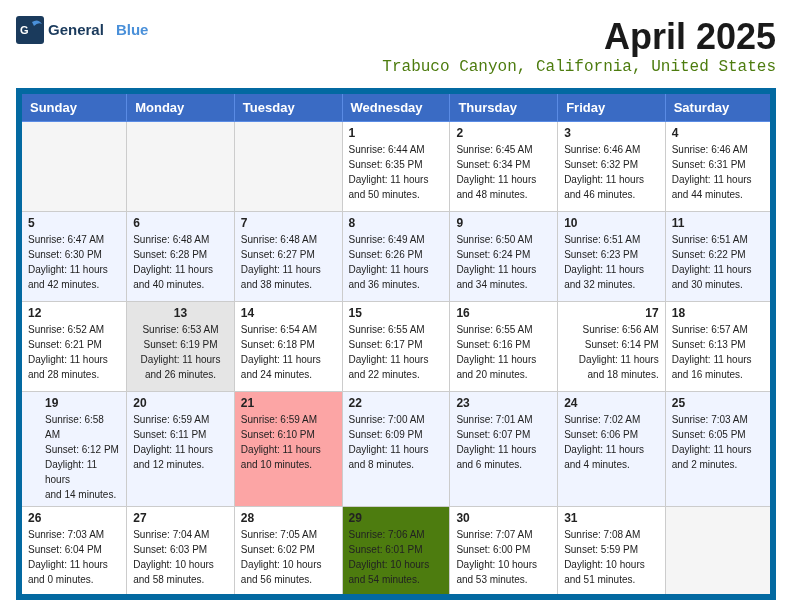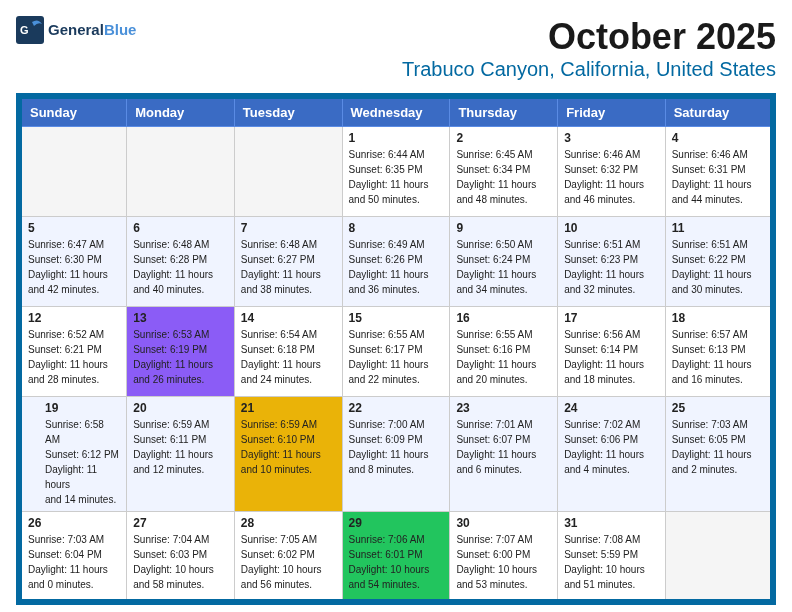--- a/index.html
+++ b/index.html
@@ -28,22 +28,23 @@
     }
     .title-section {
       text-align: right;
     }
     .month-title {
       font-size: 36px;
       font-weight: bold;
       color: #1a1a1a;
     }
     .subtitle {
-      font-size: 20px;
-      color: #0369a1;
+      font-size: 16px;
+      color: #4d7c0f;
+      font-family: Liberation Mono, monospace;
     }
     .calendar {
       width: 100%;
       border-collapse: collapse;
       border: 6px solid #0369a1;
     }
     .calendar th {
       background-color: #3a6bc4;
       color: #fff;
       font-size: 13px;
@@ -87,26 +88,26 @@
 
 <div class="header">
   <div class="logo-wrapper">
     <svg width="28" height="28" viewBox="0 0 28 28">
       <rect x="0" y="0" width="28" height="28" fill="#1a3a5c" rx="3"></rect>
       <text x="4" y="18" font-size="11" font-weight="bold" fill="white" font-family="Arial">G</text>
       <path d="M16 6 Q22 2 26 8 Q22 6 18 10 Z" fill="#4a90d9"></path>
     </svg>
     <div class="logo">
       <div style="font-size:15px;font-weight:bold;color:#1a3a5c;line-height:1.1;">
-        <span style="color:#1a3a5c;">General</span><span style="color:#4a90d9;">Blue</span>
+        <span style="color:#1a3a5c;">General</span><span style="color:#4a90d9;padding-left:12px;">Blue</span>
       </div>
     </div>
   </div>
   <div class="title-section">
-    <div class="month-title">October 2025</div>
+    <div class="month-title">April 2025</div>
     <div class="subtitle">Trabuco Canyon, California, United States</div>
   </div>
 </div>
 
 <table class="calendar">
   <thead>
     <tr>
     <th>Sunday</th>
         <th>Monday</th>
         <th>Tuesday</th>
@@ -166,55 +167,55 @@
         <td style="background: rgb(240, 244, 255);">
           <div class="day-number">11</div>
           <div class="day-info">Sunrise: 6:51 AM<br>Sunset: 6:22 PM<br>Daylight: 11 hours<br>and 30 minutes.</div>
         </td>
       </tr>
       <tr>
         <td style="background: rgb(255, 255, 255);">
           <div class="day-number">12</div>
           <div class="day-info">Sunrise: 6:52 AM<br>Sunset: 6:21 PM<br>Daylight: 11 hours<br>and 28 minutes.</div>
         </td>
-        <td style="background: #8b5cf6;">
+        <td style="background: #e5e5e5; text-align: center;">
           <div class="day-number">13</div>
           <div class="day-info">Sunrise: 6:53 AM<br>Sunset: 6:19 PM<br>Daylight: 11 hours<br>and 26 minutes.</div>
         </td>
         <td style="background: rgb(255, 255, 255);">
           <div class="day-number">14</div>
           <div class="day-info">Sunrise: 6:54 AM<br>Sunset: 6:18 PM<br>Daylight: 11 hours<br>and 24 minutes.</div>
         </td>
         <td style="background: rgb(255, 255, 255);">
           <div class="day-number">15</div>
           <div class="day-info">Sunrise: 6:55 AM<br>Sunset: 6:17 PM<br>Daylight: 11 hours<br>and 22 minutes.</div>
         </td>
         <td style="background: rgb(255, 255, 255); margin-top: 28px;">
           <div class="day-number">16</div>
           <div class="day-info">Sunrise: 6:55 AM<br>Sunset: 6:16 PM<br>Daylight: 11 hours<br>and 20 minutes.</div>
         </td>
-        <td style="background: rgb(255, 255, 255);">
+        <td style="background: rgb(255, 255, 255); text-align: right;">
           <div class="day-number">17</div>
           <div class="day-info">Sunrise: 6:56 AM<br>Sunset: 6:14 PM<br>Daylight: 11 hours<br>and 18 minutes.</div>
         </td>
         <td style="background: rgb(255, 255, 255);">
           <div class="day-number">18</div>
           <div class="day-info">Sunrise: 6:57 AM<br>Sunset: 6:13 PM<br>Daylight: 11 hours<br>and 16 minutes.</div>
         </td>
       </tr>
       <tr>
         <td style="background: rgb(240, 244, 255); padding-left: 23px;">
           <div class="day-number">19</div>
           <div class="day-info">Sunrise: 6:58 AM<br>Sunset: 6:12 PM<br>Daylight: 11 hours<br>and 14 minutes.</div>
         </td>
         <td style="background: rgb(240, 244, 255);">
           <div class="day-number">20</div>
           <div class="day-info">Sunrise: 6:59 AM<br>Sunset: 6:11 PM<br>Daylight: 11 hours<br>and 12 minutes.</div>
         </td>
-        <td style="background: #eab308;">
+        <td style="background: #fca5a5;">
           <div class="day-number">21</div>
           <div class="day-info">Sunrise: 6:59 AM<br>Sunset: 6:10 PM<br>Daylight: 11 hours<br>and 10 minutes.</div>
         </td>
         <td style="background: rgb(240, 244, 255); margin-left: 20px;">
           <div class="day-number">22</div>
           <div class="day-info">Sunrise: 7:00 AM<br>Sunset: 6:09 PM<br>Daylight: 11 hours<br>and 8 minutes.</div>
         </td>
         <td style="background: rgb(240, 244, 255);">
           <div class="day-number">23</div>
           <div class="day-info">Sunrise: 7:01 AM<br>Sunset: 6:07 PM<br>Daylight: 11 hours<br>and 6 minutes.</div>
@@ -234,21 +235,21 @@
           <div class="day-info">Sunrise: 7:03 AM<br>Sunset: 6:04 PM<br>Daylight: 11 hours<br>and 0 minutes.</div>
         </td>
         <td style="background: rgb(255, 255, 255);">
           <div class="day-number">27</div>
           <div class="day-info">Sunrise: 7:04 AM<br>Sunset: 6:03 PM<br>Daylight: 10 hours<br>and 58 minutes.</div>
         </td>
         <td style="background: rgb(255, 255, 255);">
           <div class="day-number">28</div>
           <div class="day-info">Sunrise: 7:05 AM<br>Sunset: 6:02 PM<br>Daylight: 10 hours<br>and 56 minutes.</div>
         </td>
-        <td style="background: #22c55e;">
+        <td style="background: #4d7c0f;">
           <div class="day-number">29</div>
           <div class="day-info">Sunrise: 7:06 AM<br>Sunset: 6:01 PM<br>Daylight: 10 hours<br>and 54 minutes.</div>
         </td>
         <td style="background: rgb(255, 255, 255);">
           <div class="day-number">30</div>
           <div class="day-info">Sunrise: 7:07 AM<br>Sunset: 6:00 PM<br>Daylight: 10 hours<br>and 53 minutes.</div>
         </td>
         <td style="background: rgb(255, 255, 255);">
           <div class="day-number">31</div>
           <div class="day-info">Sunrise: 7:08 AM<br>Sunset: 5:59 PM<br>Daylight: 10 hours<br>and 51 minutes.</div>

